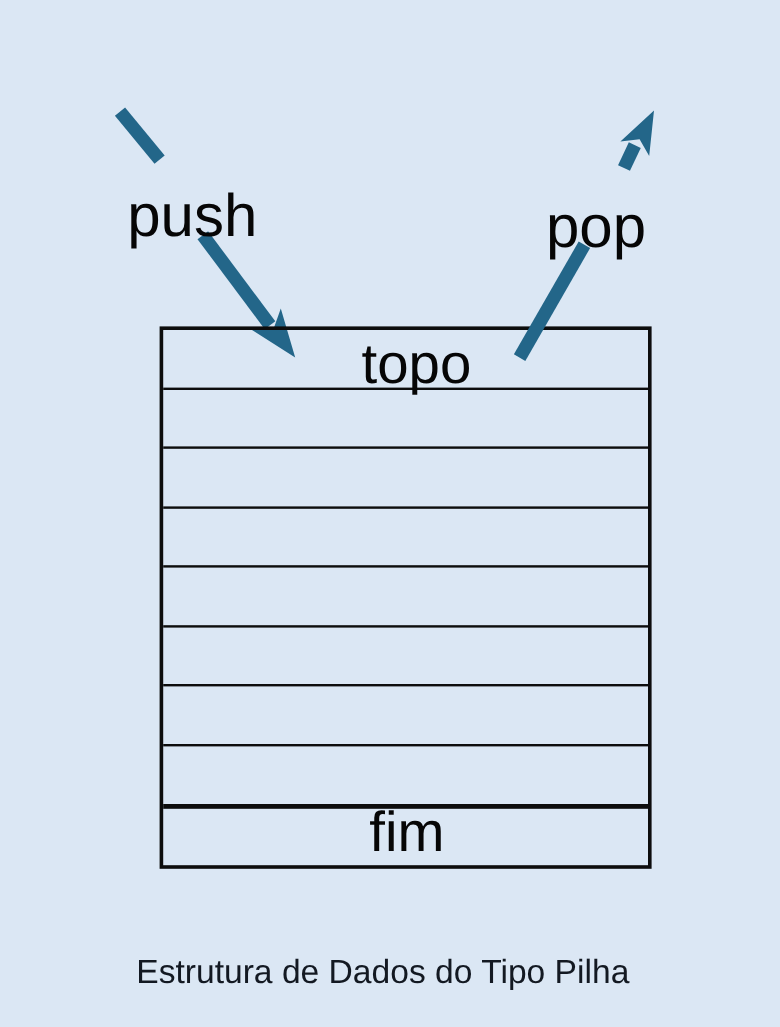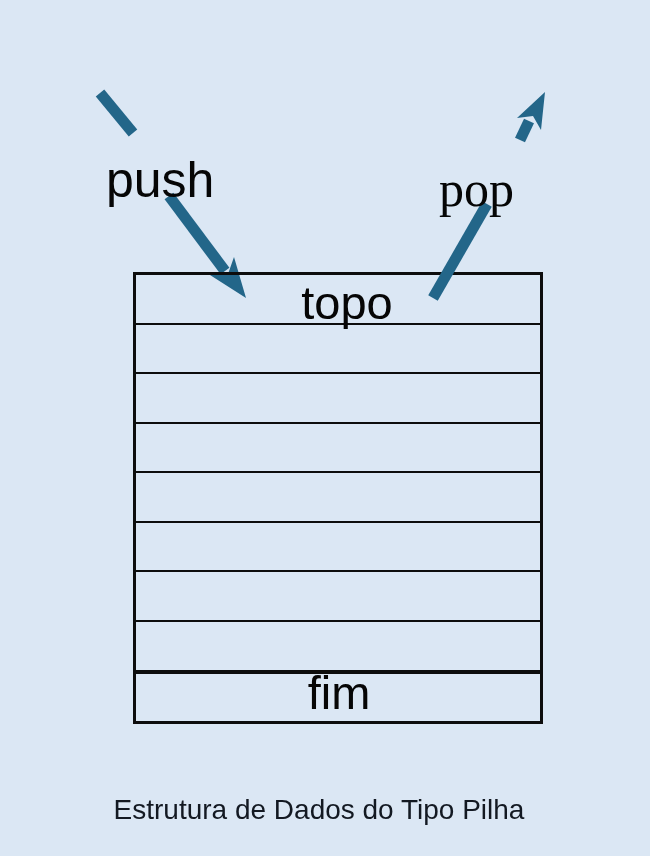--- a/index.html
+++ b/index.html
@@ -69,21 +69,21 @@
   }
   .op-label {
     position: absolute;
     font-size: 50px;
     line-height: 1;
     color: var(--label_text);
     z-index: 4;
     white-space: nowrap;
   }
   .op-label.push { left: 106px; top: 155px; }
-  .op-label.pop  { left: 439px; top: 164px; font-family: Liberation Serif, serif; }
+  .op-label.pop  { left: 455px; top: 164px; }
   .caption {
     position: absolute;
     left: 0;
     top: 796px;
     width: 100%;
     text-align: center;
     transform: translateX(-6px);
     font-size: 28px;
     line-height: 1;
     color: var(--caption_text);

